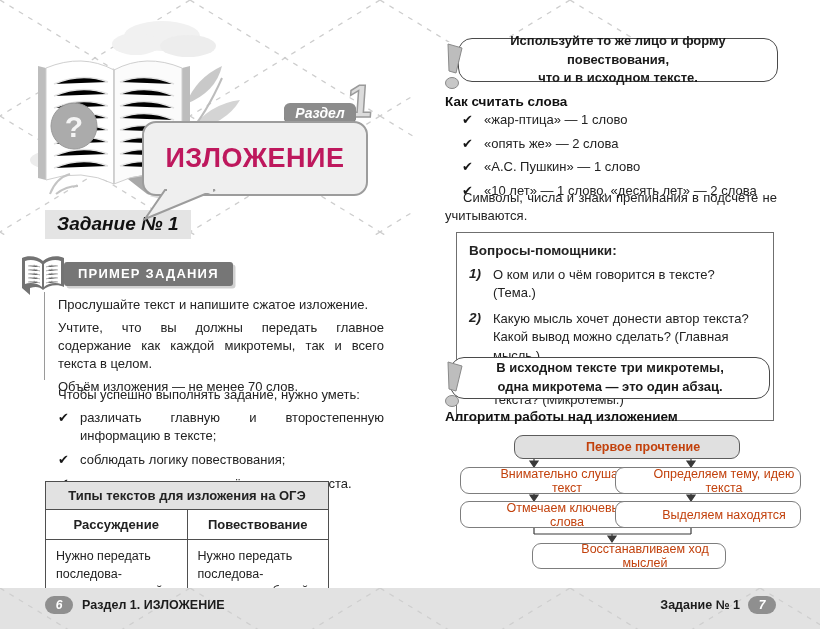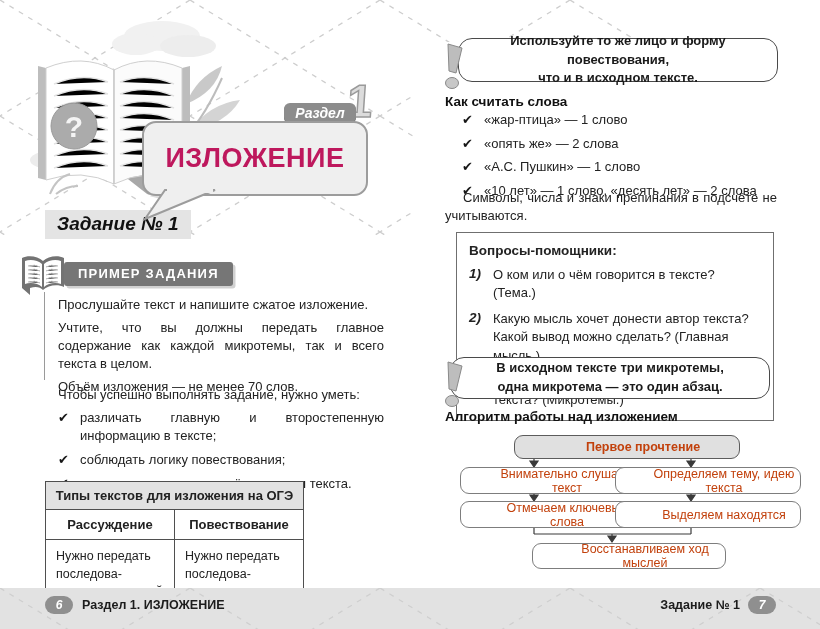--- a/index.html
+++ b/index.html
@@ -47,21 +47,21 @@
   }
   .example-vline{left:44px;top:292px;width:1px;height:88px;background:#9a9a9a;}
   .example-body{left:58px;top:296px;width:326px;}
   .example-body p{margin:0 0 5px;line-height:1.38;text-align:justify;}
   .skills{left:58px;top:387px;width:326px;}
   .skills-intro{margin:0 0 7px;}
   .check-row{display:flex;margin:0 0 6px;}
   .check{flex:0 0 22px;font-size:13px;color:#161616;line-height:1.4;}
   .check-text{flex:1;text-align:justify;line-height:1.38;}
   .types-table{
-    left:45px;top:481px;width:259px;border-collapse:collapse;
+    left:45px;top:481px;width:284px;border-collapse:collapse;
     font-size:12.5px;color:#222;
   }
   .types-table th,.types-table td{border:1px solid #4f4f4f;}
   .types-table .t-title{background:#e2e2e2;font-size:13px;font-weight:bold;padding:6px 4px;text-align:center;}
   .types-table .t-col{font-weight:bold;font-size:13px;padding:7px 4px;text-align:center;background:#fff;}
   .types-table td{padding:8px 10px 10px;vertical-align:top;white-space:pre-line;line-height:1.4;background:#fff;}
 
   
   .callout{
     background:#fff;border:1.5px solid #4a4a4a;border-radius:14px;

